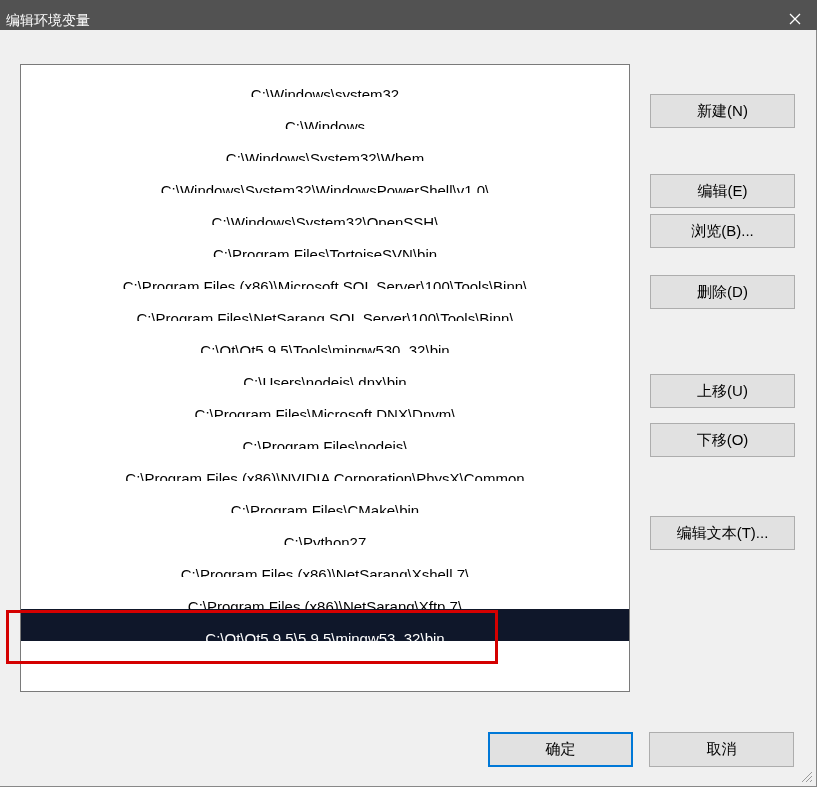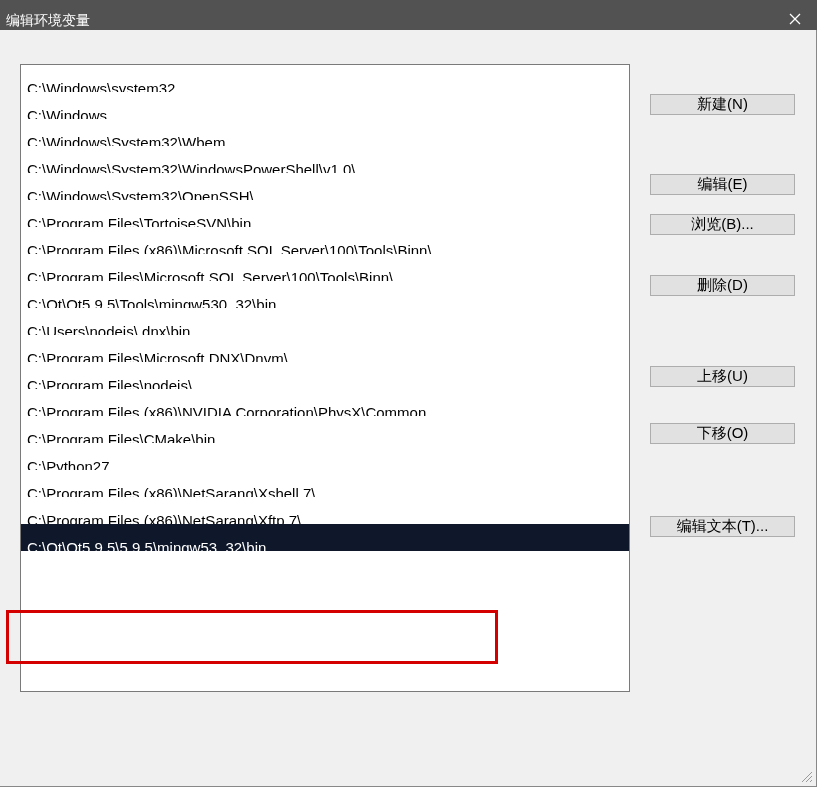--- a/index.html
+++ b/index.html
@@ -49,51 +49,52 @@
     left: 20px;
     width: 610px;
     height: 628px;
     background: #fff;
     border: 1px solid #7a7a7a;
     overflow: hidden;
   }
   .list-row {
     height: 27px;
     line-height: 27px;
-    padding: 10px 6px;
+    padding: 16px 6px;
     white-space: nowrap;
     overflow: hidden;
     text-overflow: ellipsis;
     color: #000;
     font-size: 15px;
+    text-align: center;
   }
   .list-row.selected {
     background: #0f172a;
     color: #fff;
   }
   .btn {
     position: absolute;
     left: 650px;
     width: 145px;
-    height: 21px;
+    height: 34px;
     background: #e1e1e1;
     border: 1px solid #adadad;
     display: flex;
     align-items: center;
     justify-content: center;
     font-size: 15px;
     color: #000;
     font-family: inherit;
     cursor: default;
   }
   .btn-new     { top: 64px;  }
   .btn-edit    { top: 124px; margin-top: 20px; }
   .btn-browse  { top: 184px; }
   .btn-delete  { top: 245px; }
-  .btn-up      { top: 336px; }
+  .btn-up      { top: 344px; }
   .btn-down    { top: 393px; }
   .btn-edittxt { top: 486px; }
   .bottom-buttons {
     position: absolute;
     right: 22px;
     bottom: 19px;
     display: flex;
     gap: 16px;
   }
   .bottom-buttons .bbtn {
@@ -148,41 +149,45 @@
 <div class="content">
 
   <div class="listbox" id="listbox">
       <div class="list-row">C:\Windows\system32</div>
       <div class="list-row">C:\Windows</div>
       <div class="list-row">C:\Windows\System32\Wbem</div>
       <div class="list-row">C:\Windows\System32\WindowsPowerShell\v1.0\</div>
       <div class="list-row">C:\Windows\System32\OpenSSH\</div>
       <div class="list-row">C:\Program Files\TortoiseSVN\bin</div>
       <div class="list-row">C:\Program Files (x86)\Microsoft SQL Server\100\Tools\Binn\</div>
-      <div class="list-row">C:\Program Files\Microsoft SQL Server\100\Tools\Binn\</div>
+      <div class="list-row">C:\Program Files\NetSarang SQL Server\100\Tools\Binn\</div>
       <div class="list-row">C:\Qt\Qt5.9.5\Tools\mingw530_32\bin</div>
       <div class="list-row">C:\Users\nodejs\.dnx\bin</div>
       <div class="list-row">C:\Program Files\Microsoft DNX\Dnvm\</div>
       <div class="list-row">C:\Program Files\nodejs\</div>
       <div class="list-row">C:\Program Files (x86)\NVIDIA Corporation\PhysX\Common</div>
       <div class="list-row">C:\Program Files\CMake\bin</div>
       <div class="list-row">C:\Python27</div>
       <div class="list-row">C:\Program Files (x86)\NetSarang\Xshell 7\</div>
       <div class="list-row">C:\Program Files (x86)\NetSarang\Xftp 7\</div>
       <div class="list-row selected">C:\Qt\Qt5.9.5\5.9.5\mingw53_32\bin</div>
     </div>
 
   <button class="btn btn-new">新建(N)</button>
   <button class="btn btn-edit">编辑(E)</button>
   <button class="btn btn-browse">浏览(B)...</button>
   <button class="btn btn-delete">删除(D)</button>
   <button class="btn btn-up">上移(U)</button>
   <button class="btn btn-down">下移(O)</button>
   <button class="btn btn-edittxt">编辑文本(T)...</button>
 
+  <div class="bottom-buttons">
+    <button class="bbtn ok">确定</button>
+    <button class="bbtn cancel">取消</button>
+  </div>
 
   <div class="highlight-box"></div>
 
   <div class="resize-grip">
     <svg viewBox="0 0 14 14">
       <line x1="3" y1="13" x2="13" y2="3" stroke="#9a9a9a" stroke-width="1"></line>
       <line x1="7" y1="13" x2="13" y2="7" stroke="#9a9a9a" stroke-width="1"></line>
       <line x1="11" y1="13" x2="13" y2="11" stroke="#9a9a9a" stroke-width="1"></line>
     </svg>
   </div>

